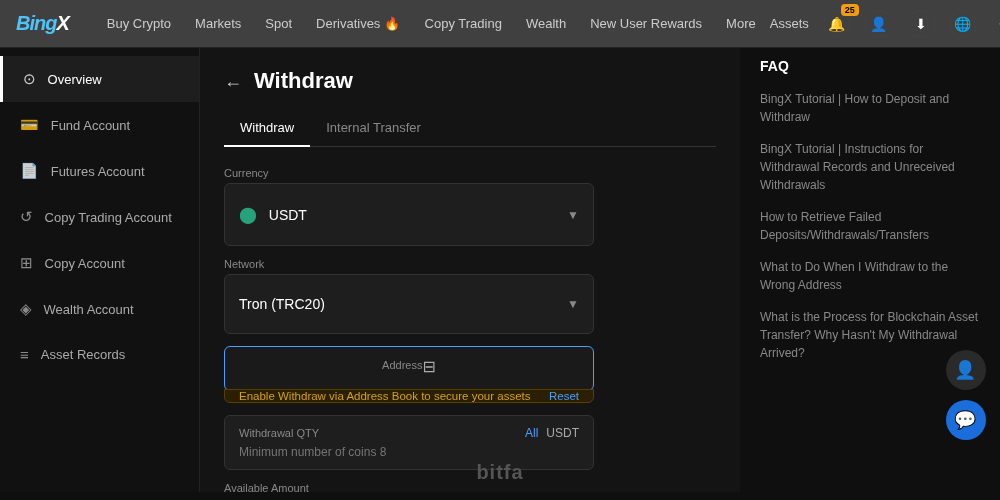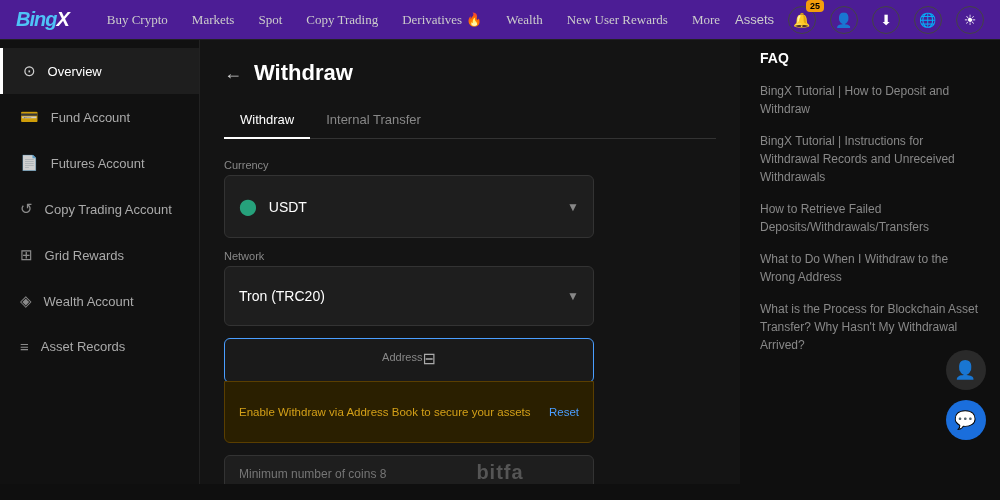--- a/index.html
+++ b/index.html
@@ -10,22 +10,22 @@
       width: 1000px;
       height: 500px;
       overflow: hidden;
       font-size: 13px;
     }
 
     
     .topnav {
       display: flex;
       align-items: center;
-      background: #4c1d95;
-      height: 40px;
+      background: #404040;
+      height: 48px;
       padding: 15px 16px;
       gap: 4px;
       border-bottom: 1px solid #222;
     }
     .logo {
       font-size: 20px;
       font-weight: 900;
       color: #4fc3f7;
       letter-spacing: -1px;
       margin-right: 24px;
@@ -34,21 +34,20 @@
     .logo span { color: #fff; }
     .nav-item {
       color: #ccc;
       font-size: 13px;
       padding: 4px 10px;
       cursor: pointer;
       white-space: nowrap;
       display: flex;
       align-items: center;
       gap: 4px;
-      font-family: Liberation Serif, serif;
     }
     .fire-icon { color: #ff6600; }
     .nav-right {
       margin-left: auto;
       display: flex;
       align-items: center;
       gap: 14px;
     }
     .nav-right-item {
       color: #ccc;
@@ -213,21 +212,21 @@
     .address-book-icon {
       color: #aaa;
       font-size: 16px;
       cursor: pointer;
     }
 
     .warning-banner {
       background: #2a1f00;
       border: 1px solid #5a3e00;
       border-radius: 0 0 6px 6px;
-      padding: 24px 14px;
+      padding: 0 14px;
       display: flex;
       align-items: center;
       justify-content: space-between;
       margin-top: -2px;
     }
     .warning-text {
       font-size: 11.5px;
       color: #d4a017;
     }
     .warning-link {
@@ -363,25 +362,25 @@
   <div class="nav-item">
     <span>Buy Crypto</span>
   </div>
   <div class="nav-item">
     <span>Markets</span>
   </div>
   <div class="nav-item">
     <span>Spot</span>
   </div>
   <div class="nav-item">
-    <span>Copy Trading</span>
-  </div>
-  <div class="nav-item">
     <span>Derivatives</span>
     <span class="fire-icon">🔥</span>
+  </div>
+  <div class="nav-item">
+    <span>Copy Trading</span>
   </div>
   <div class="nav-item">
     <span>Wealth</span>
   </div>
   <div class="nav-item">
     <span>New User Rewards</span>
   </div>
   <div class="nav-item">
     <span>More</span>
   </div>
@@ -415,21 +414,21 @@
     <div class="sidebar-item">
       <span class="sidebar-icon">📄</span>
       <span>Futures Account</span>
     </div>
     <div class="sidebar-item">
       <span class="sidebar-icon">↺</span>
       <span>Copy Trading Account</span>
     </div>
     <div class="sidebar-item">
       <span class="sidebar-icon">⊞</span>
-      <span>Grid Rewards</span>
+      <span>Copy Account</span>
     </div>
     <div class="sidebar-item">
       <span class="sidebar-icon">◈</span>
       <span>Wealth Account</span>
     </div>
     <div class="sidebar-item">
       <span class="sidebar-icon">≡</span>
       <span>Asset Records</span>
     </div>
   </aside>
@@ -475,20 +474,27 @@
           </div>
         </div>
         <div class="warning-banner">
           <span class="warning-text">Enable Withdraw via Address Book to secure your assets</span>
           <span class="warning-link">Reset</span>
         </div>
       </div>
 
       <div class="form-group">
         <div class="qty-box">
+          <div class="qty-top">
+            <span class="qty-label">Withdrawal QTY</span>
+            <div class="qty-actions">
+              <span class="qty-all">All</span>
+              <span class="qty-currency">USDT</span>
+            </div>
+          </div>
           <input class="qty-input" placeholder="Minimum number of coins 8" style="">
         </div>
       </div>
 
       <div class="available-section">
         <div class="available-label">Available Amount</div>
         <div class="account-row">
           <div class="account-left">
             <div class="radio-checked"></div>
             <span>Fund Account</span>

